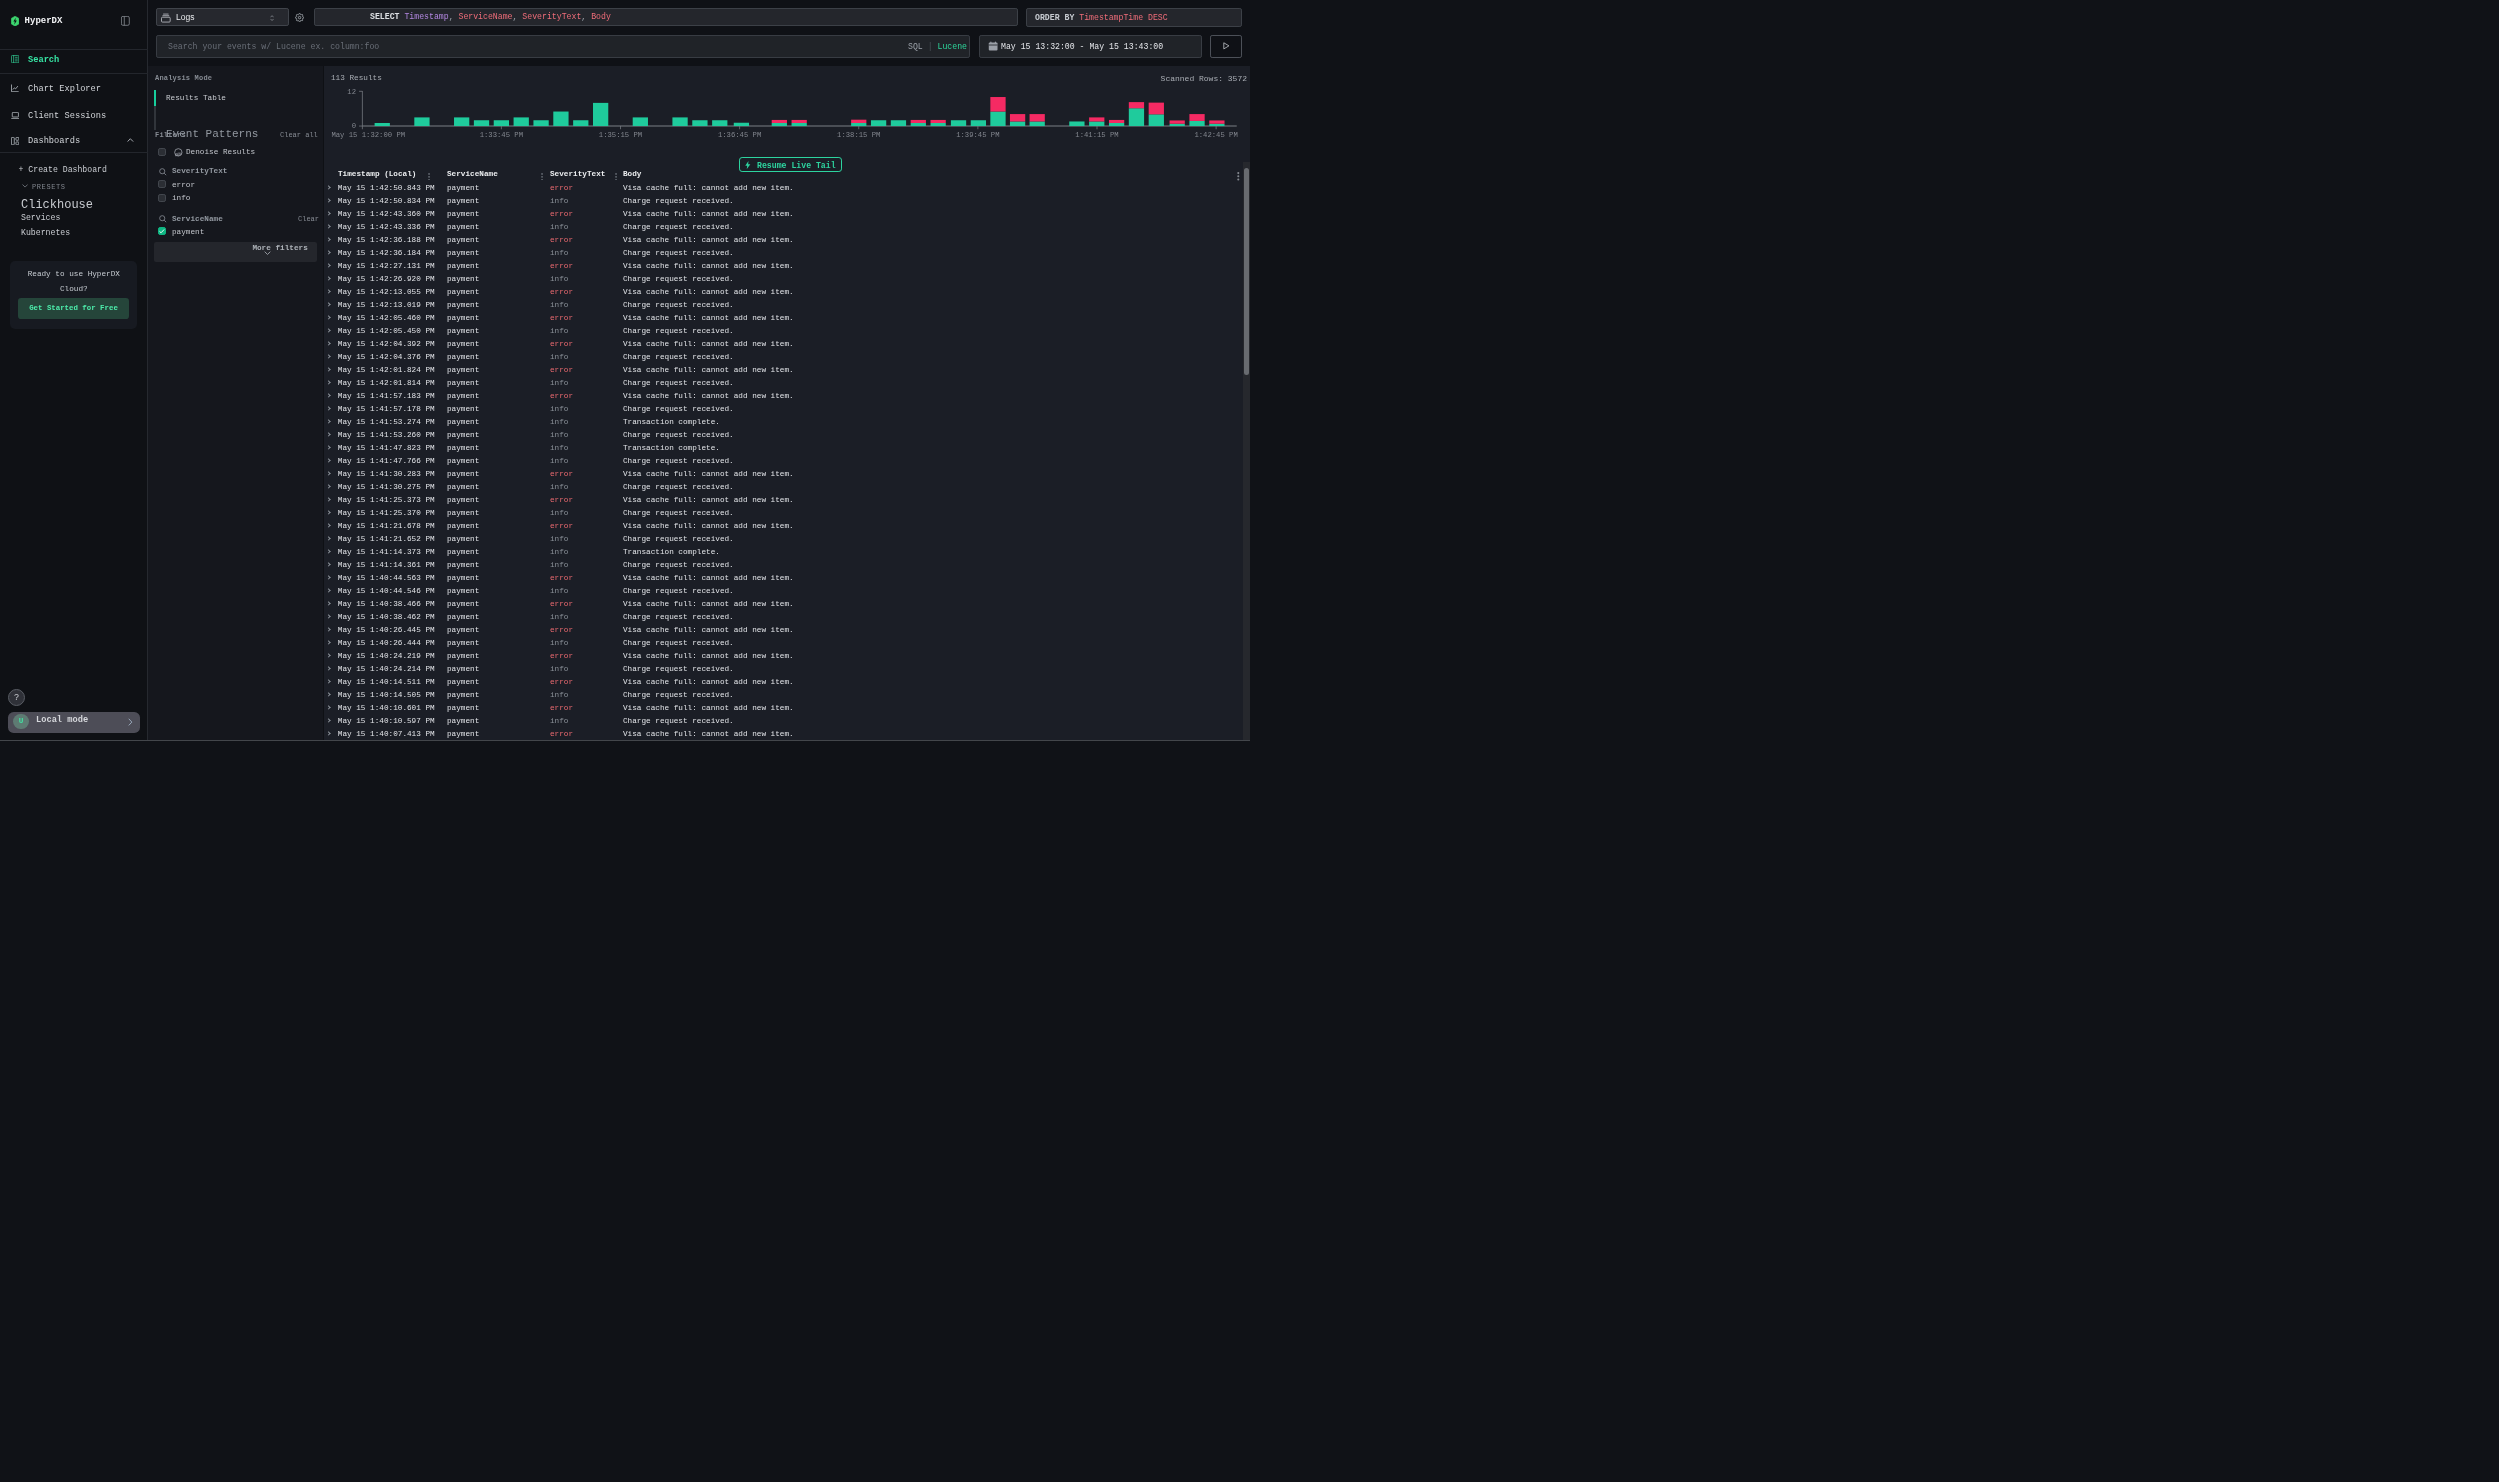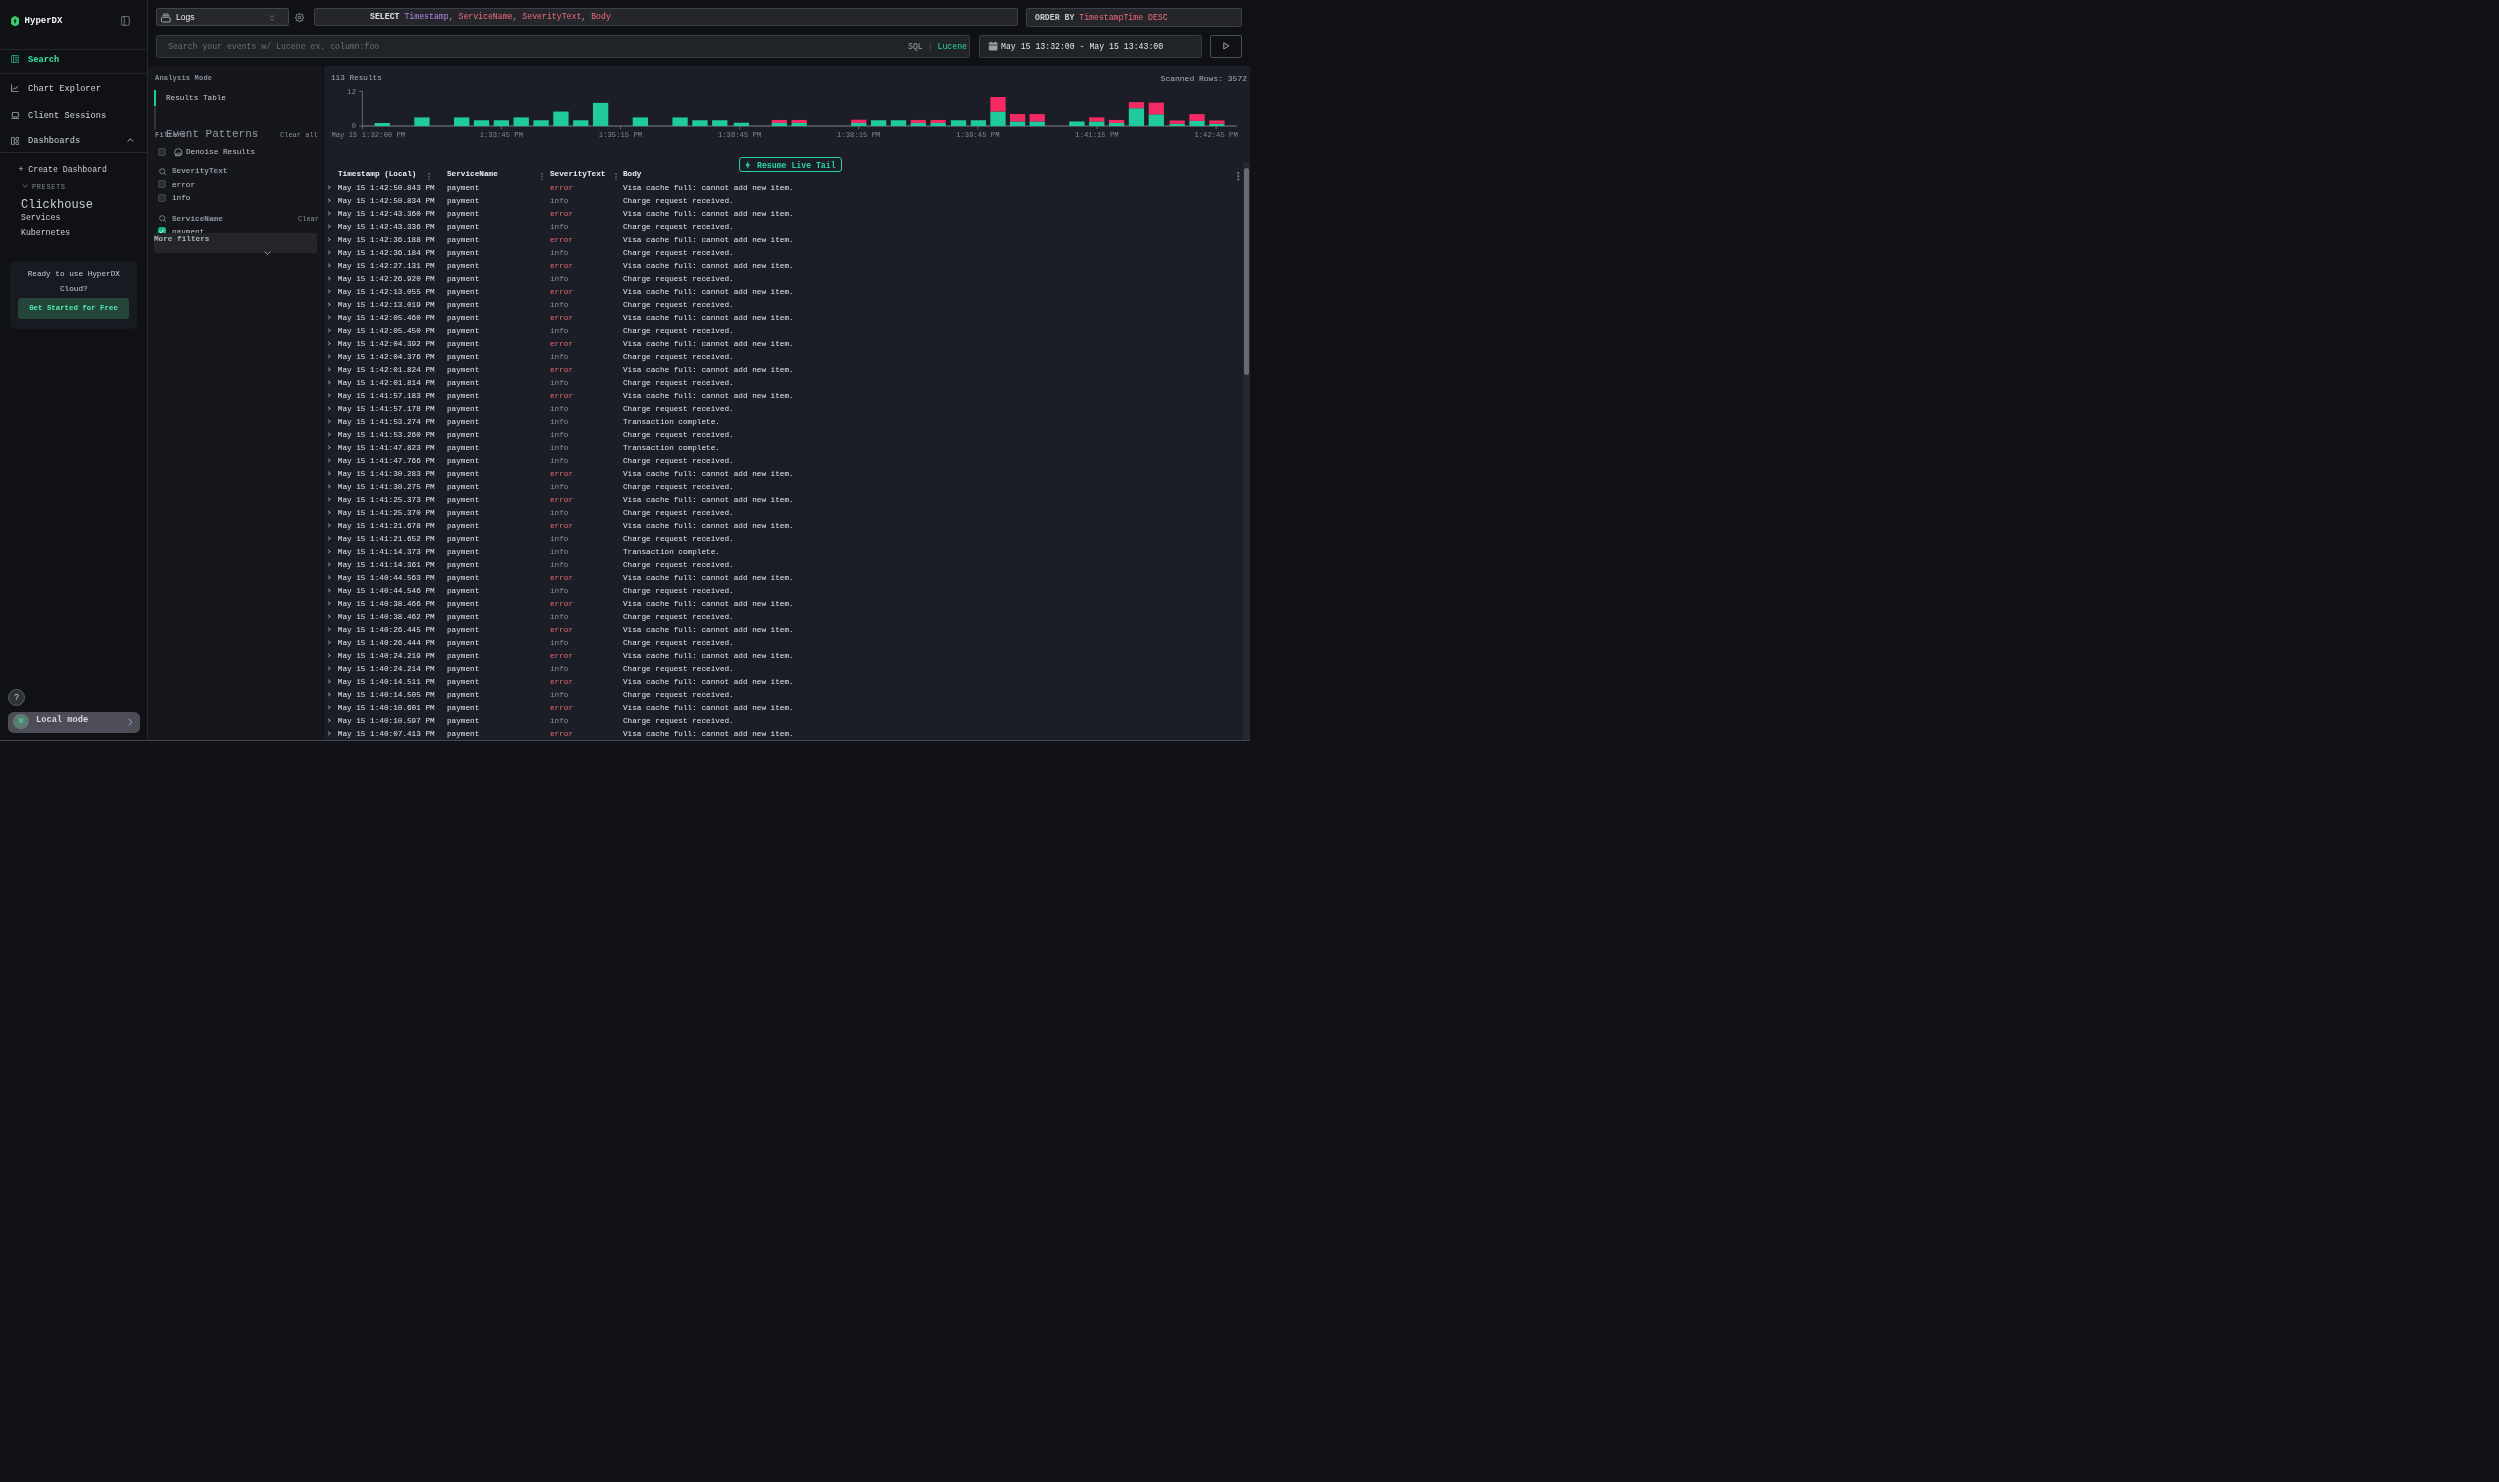--- a/index.html
+++ b/index.html
@@ -198,21 +198,21 @@
     <line x1="10" y1="10" x2="14" y2="14"></line>
 </svg>
 <div class="abs" style="left:172px; top:215px; font-size:7.7px; font-weight:bold; color:#9298a0;">ServiceName</div>
 <div class="abs" style="left:298px; top:215px; font-size:7px; color:#878c94;">Clear</div>
 <div class="checkbox on" style="left:158px; top:227px;"></div>
 <svg class="abs" style="left:159px; top:229px;" width="5.6" height="4.6" viewBox="0 0 11 9" fill="none" stroke="#ffffff" stroke-width="1.8">
   <path d="M1 4.5 L4 7.5 L10 1"></path>
 </svg>
 <div class="abs" style="left:172px; top:228px; font-size:7.7px; color:#c2c5cb;">payment</div>
 
-<div class="abs" style="left:154px; top:233px; width:163px; height:20px; background:#24262c; border-radius:2.1px; text-align:left; line-height:13.3px; font-size:7.7px; font-weight:bold; color:#aeb3b9;">More filters <span style="font-weight:normal;">&nbsp;</span></div>
+<div class="abs" style="left:154px; top:242px; width:163px; height:20px; background:#24262c; border-radius:2.1px; text-align:right; line-height:13.3px; font-size:7.7px; font-weight:bold; color:#aeb3b9;">More filters <span style="font-weight:normal;">&nbsp;</span></div>
 <svg class="abs" style="left:264px; top:251px;" width="7" height="4.1" viewBox="0 0 13.5 8" fill="none" stroke="#aeb3b9" stroke-width="1.6">
   <path d="M1.2 1.2 L6.75 6.8 L12.3 1.2"></path>
 </svg>
 
 <div class="abs" style="left:331px; top:74px; font-size:7.7px; color:#a9adb4;">113 Results</div>
 <div class="abs" style="left:1041px; top:74px; width:206px; text-align:right; font-size:8px; color:#a9adb4;">Scanned Rows: 3572</div>
 
 <svg class="abs" style="left:328px; top:87px;" width="922" height="56" viewBox="0 0 1797 110">
   <line x1="60.5" y1="8" x2="60.5" y2="83" stroke="#787c82" stroke-width="1.5"></line>
   <line x1="54" y1="8.5" x2="60.5" y2="8.5" stroke="#787c82" stroke-width="1.5"></line>

